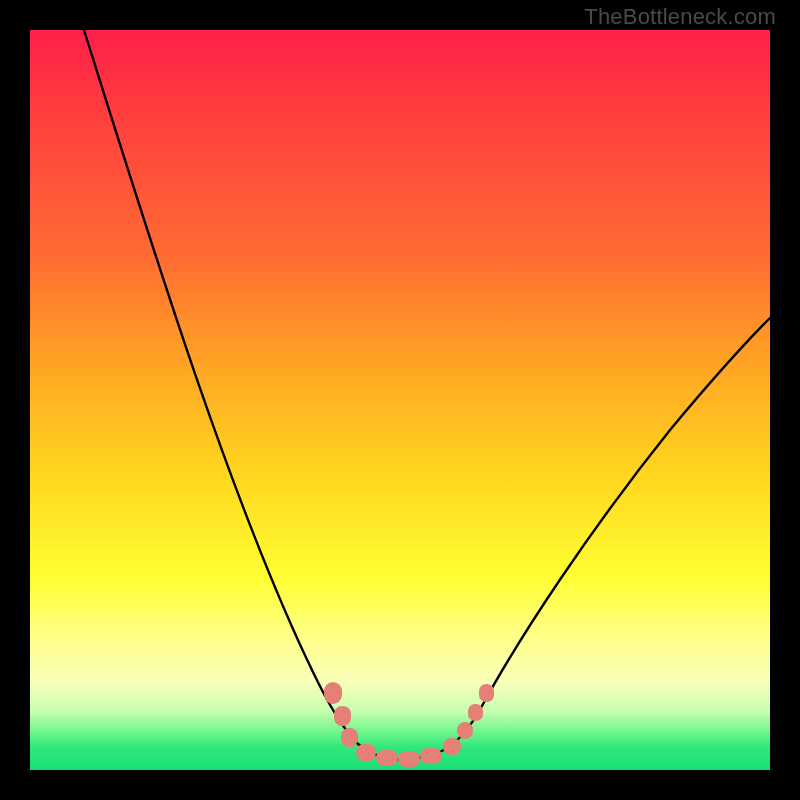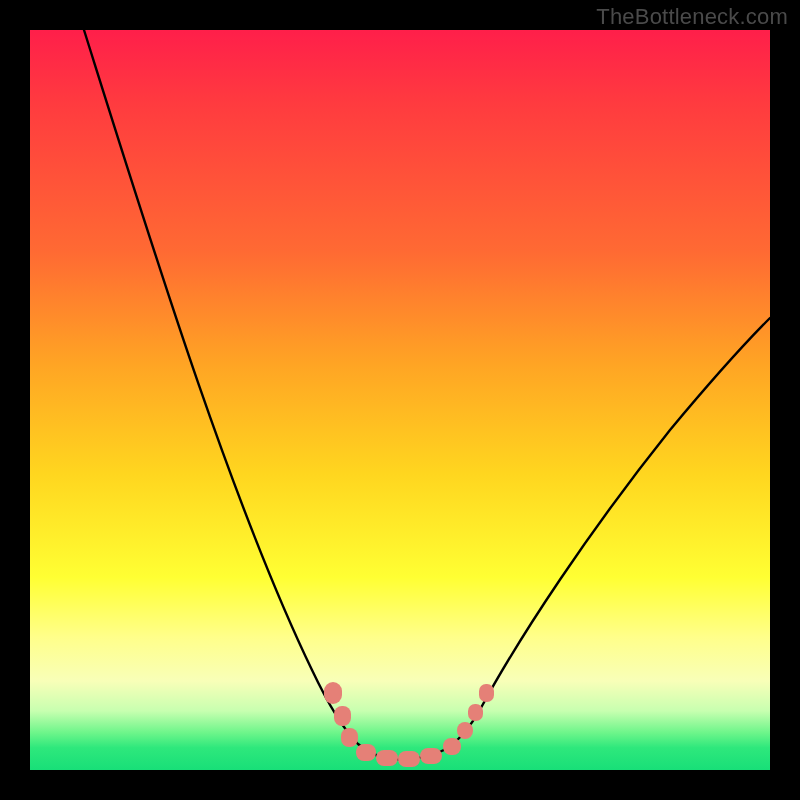--- a/index.html
+++ b/index.html
@@ -36,21 +36,21 @@
       #f8ffb8 88%,
       #c8ffb0 92%,
       #6cf58a 95%,
       #2ee87c 97%,
       #18df78 100%
     );
   }
   .watermark {
     position: absolute;
     top: 4px;
-    right: 12px;
+    right: 24px;
     color: #4a4a4a;
     font-size: 22px;
     font-weight: 500;
     letter-spacing: 0.2px;
     user-select: none;
   }
   svg.curve {
     position: absolute;
     left: 0;
     top: 0;

